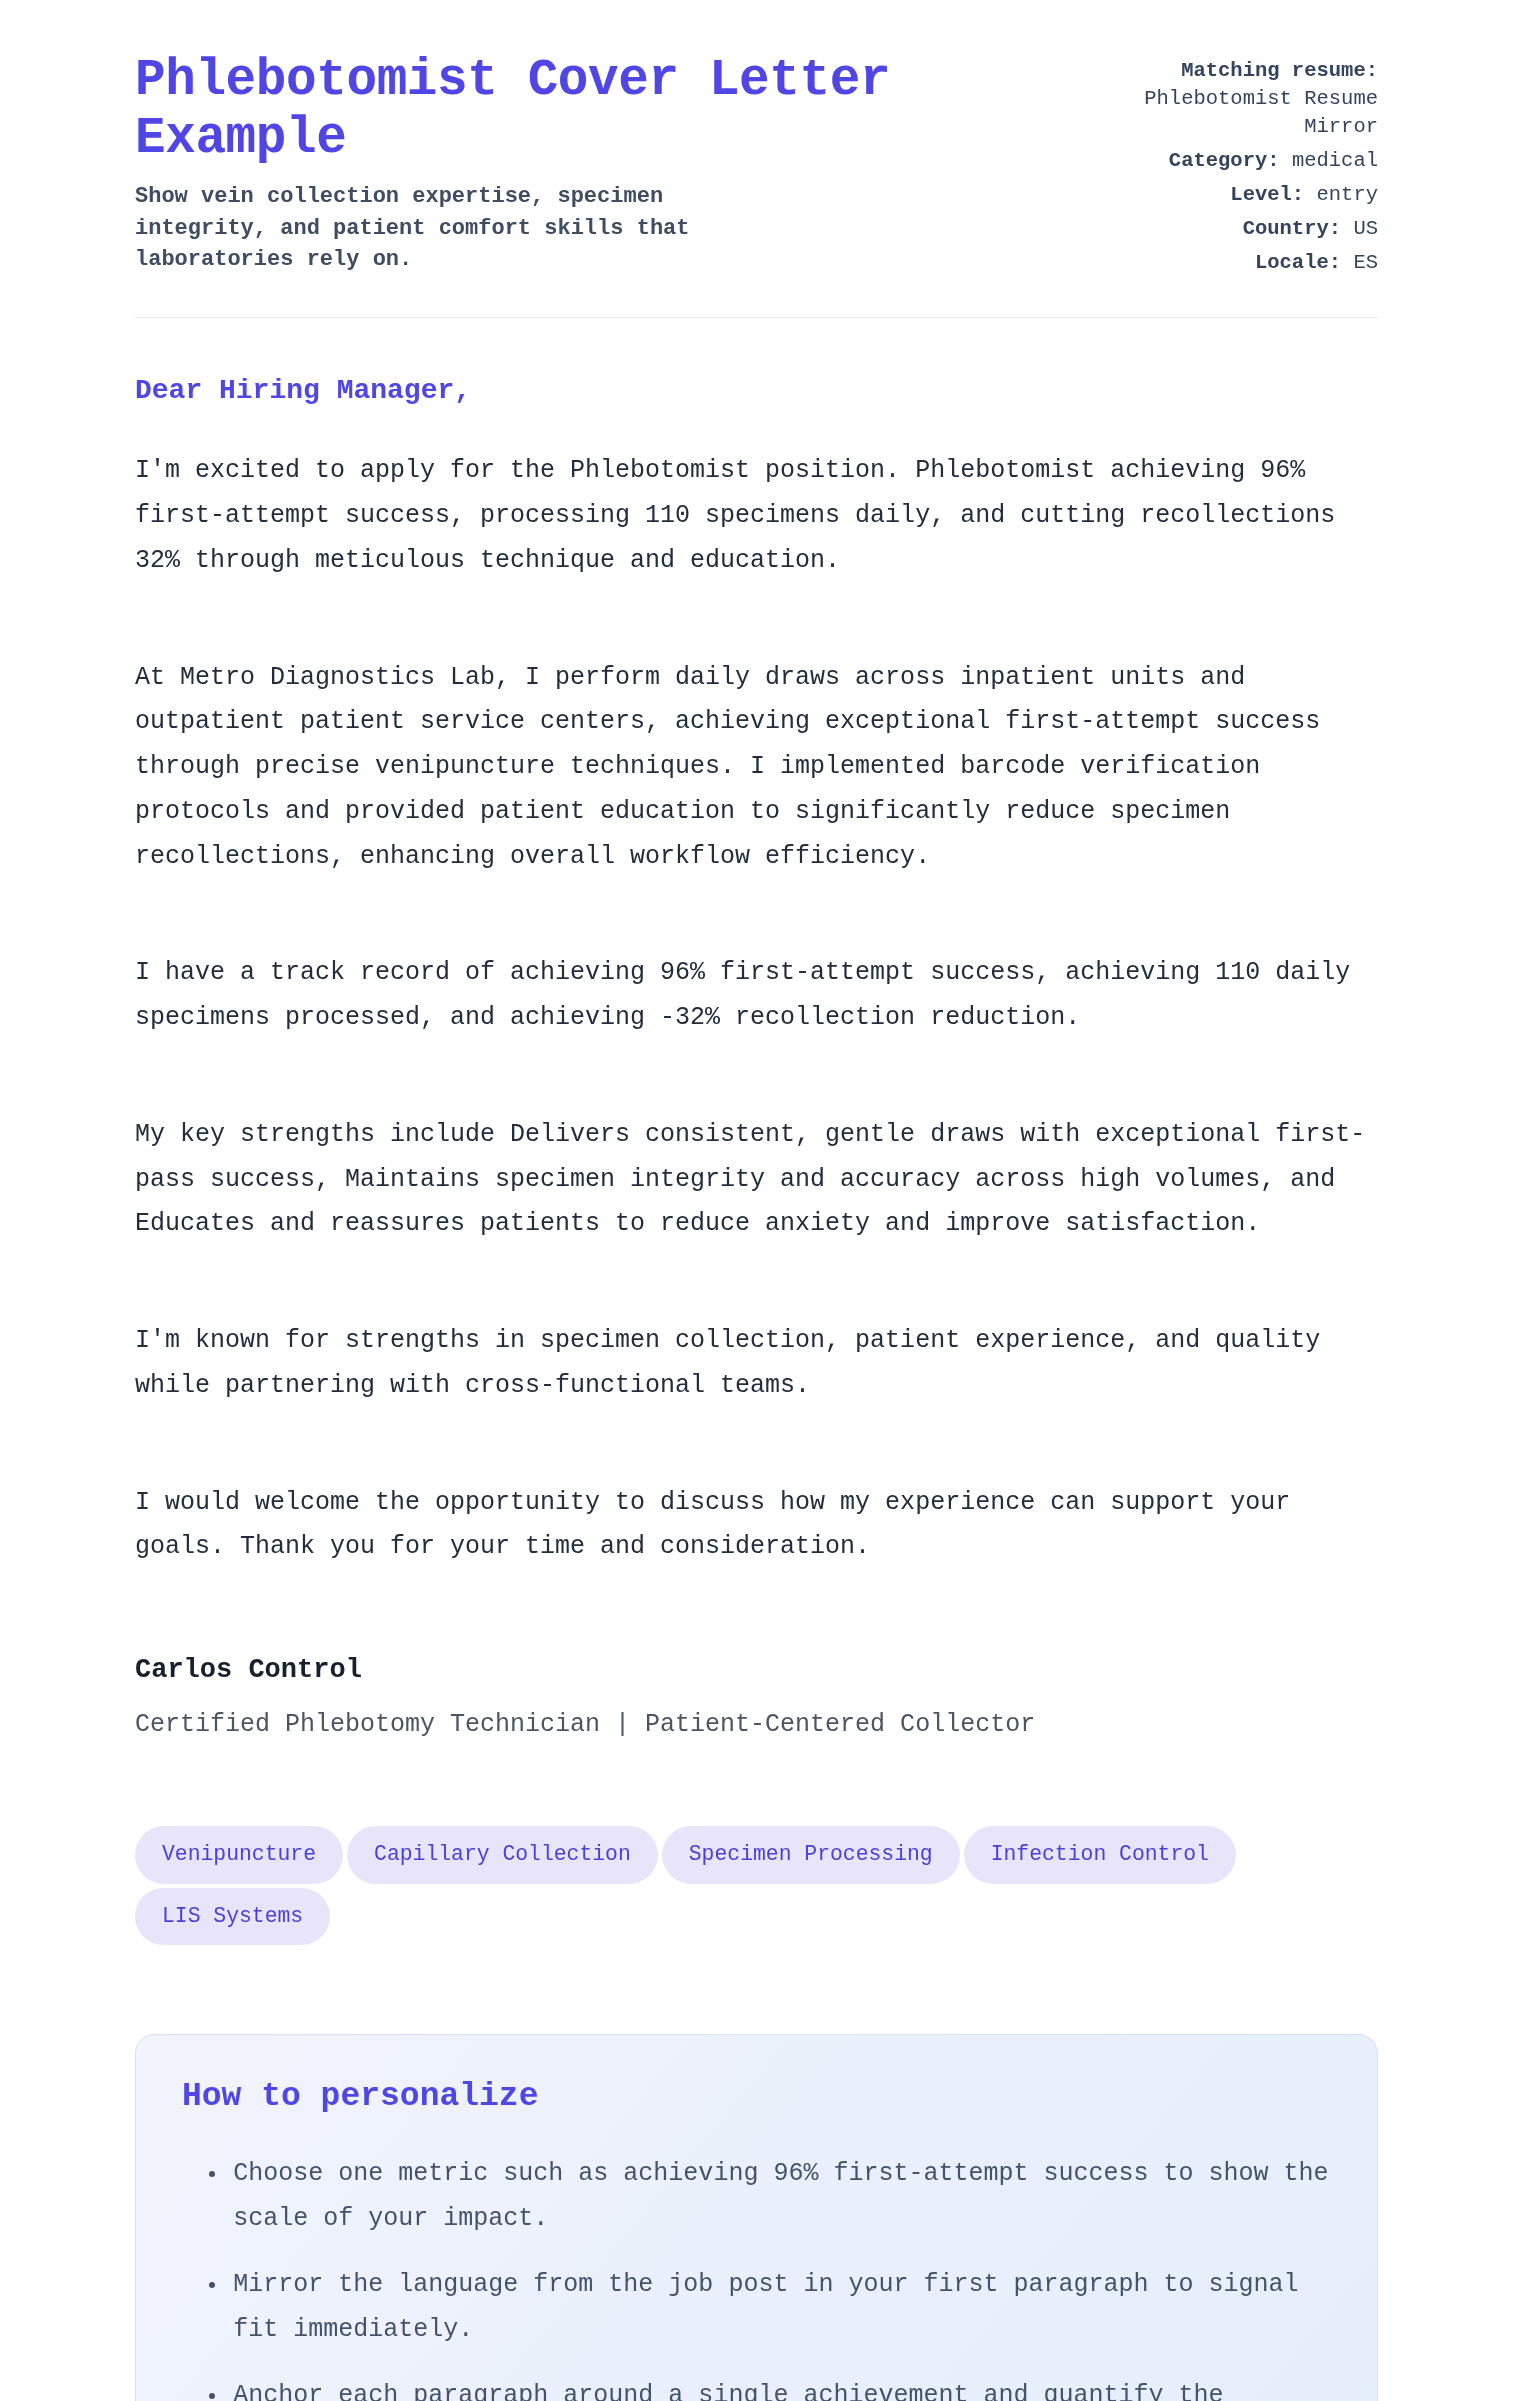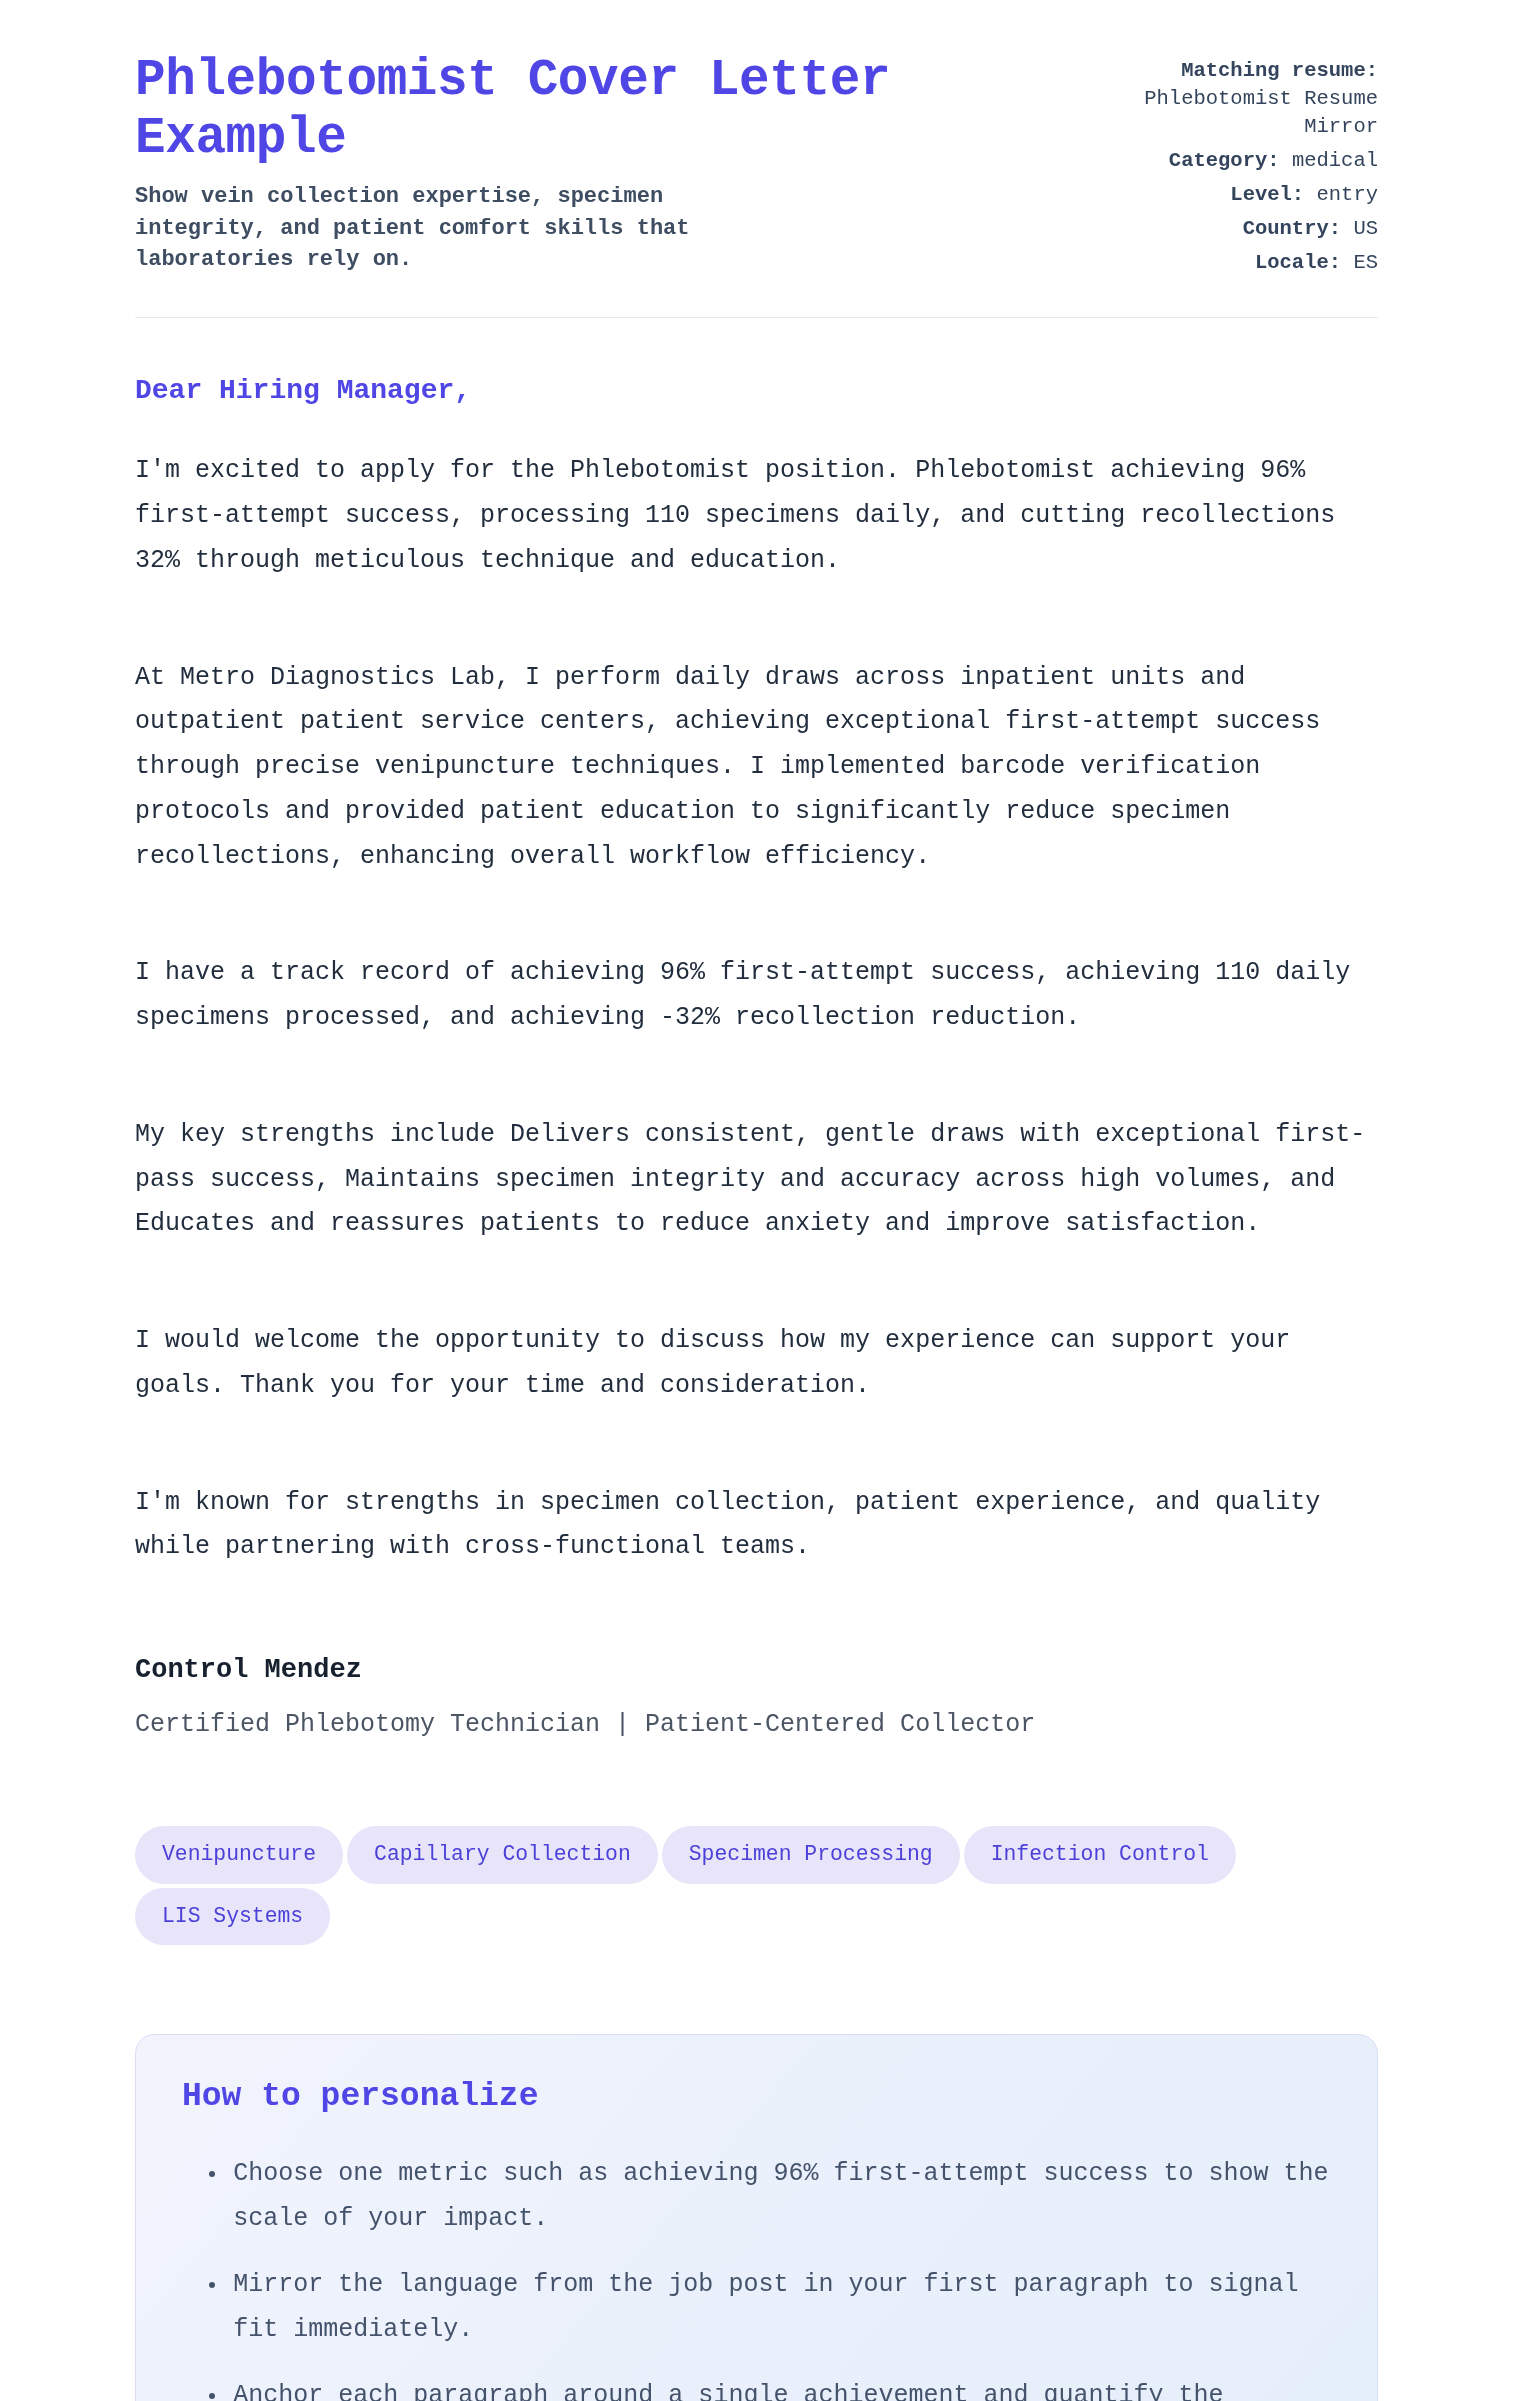--- a/index.html
+++ b/index.html
@@ -146,24 +146,24 @@
 
   <hr class="divider">
 
   <main>
     <p class="greeting">Dear Hiring Manager,</p>
 
     <p class="para first">I'm excited to apply for the Phlebotomist position. Phlebotomist achieving 96% first-attempt success, processing 110 specimens daily, and cutting recollections 32% through meticulous technique and education.</p>
     <p class="para">At Metro Diagnostics Lab, I perform daily draws across inpatient units and outpatient patient service centers, achieving exceptional first-attempt success through precise venipuncture techniques. I implemented barcode verification protocols and provided patient education to significantly reduce specimen recollections, enhancing overall workflow efficiency.</p>
     <p class="para">I have a track record of achieving 96% first-attempt success, achieving 110 daily specimens processed, and achieving -32% recollection reduction.</p>
     <p class="para">My key strengths include Delivers consistent, gentle draws with exceptional first-pass success, Maintains specimen integrity and accuracy across high volumes, and Educates and reassures patients to reduce anxiety and improve satisfaction.</p>
+    <p class="para">I'm known for strengths in specimen collection, patient experience, and quality while partnering with cross-functional teams.</p>
     <p class="para">I would welcome the opportunity to discuss how my experience can support your goals. Thank you for your time and consideration.</p>
-    <p class="para">I'm known for strengths in specimen collection, patient experience, and quality while partnering with cross-functional teams.</p>
 
-    <p class="sig-name">Control Mendez</p>
+    <p class="sig-name">Carlos Control</p>
     <p class="sig-title">Certified Phlebotomy Technician | Patient-Centered Collector</p>
 
     <div class="tags">
       <span class="tag">Venipuncture</span>
       <span class="tag">Capillary Collection</span>
       <span class="tag">Specimen Processing</span>
       <span class="tag">Infection Control</span>
       <span class="tag">LIS Systems</span>
     </div>
 

